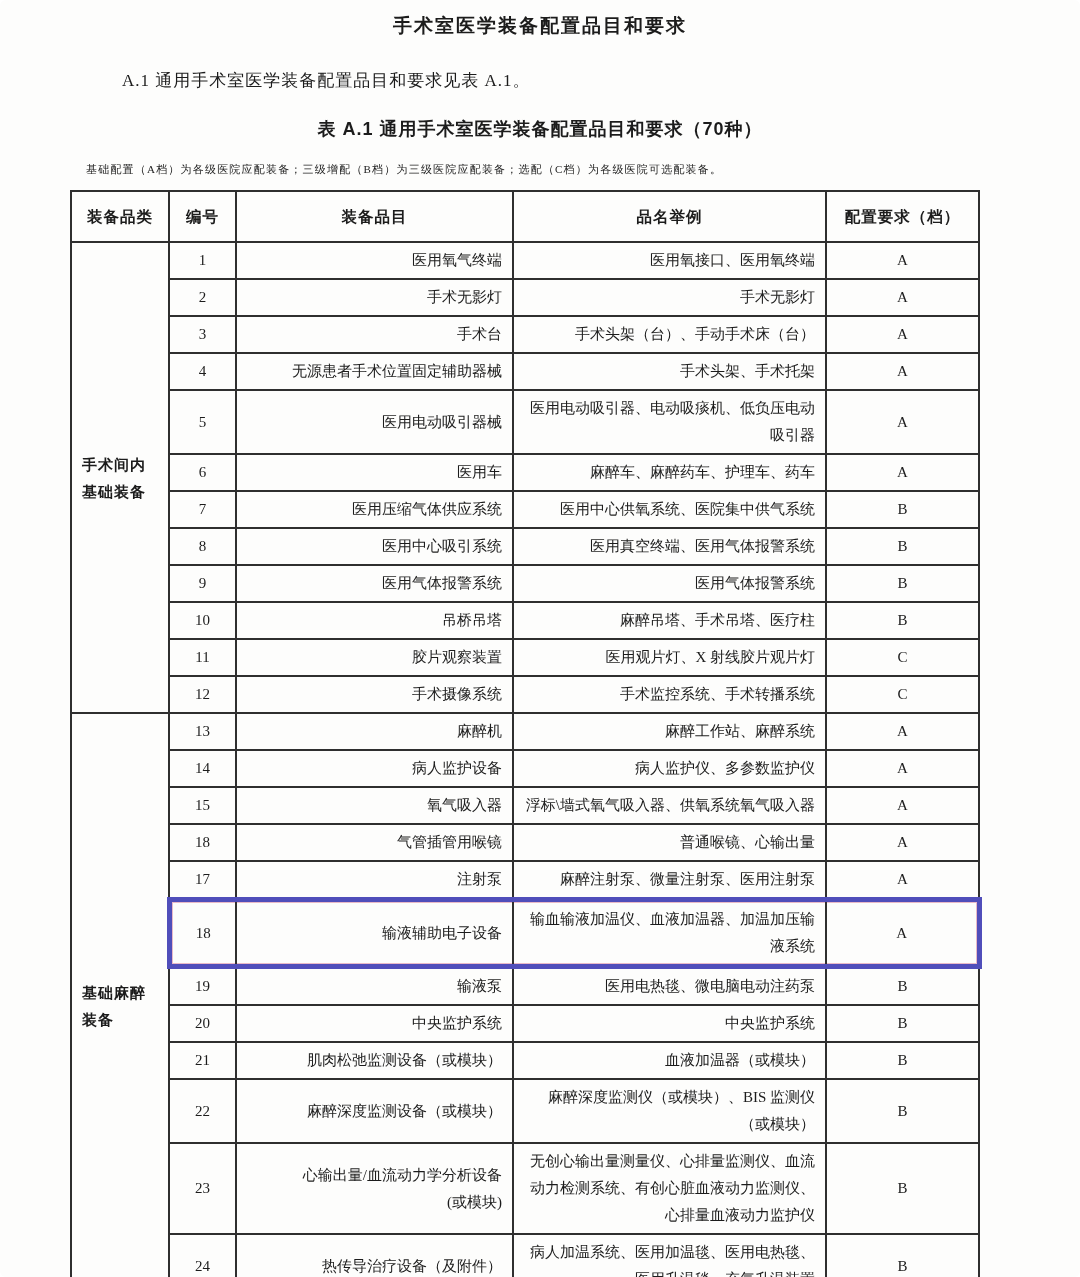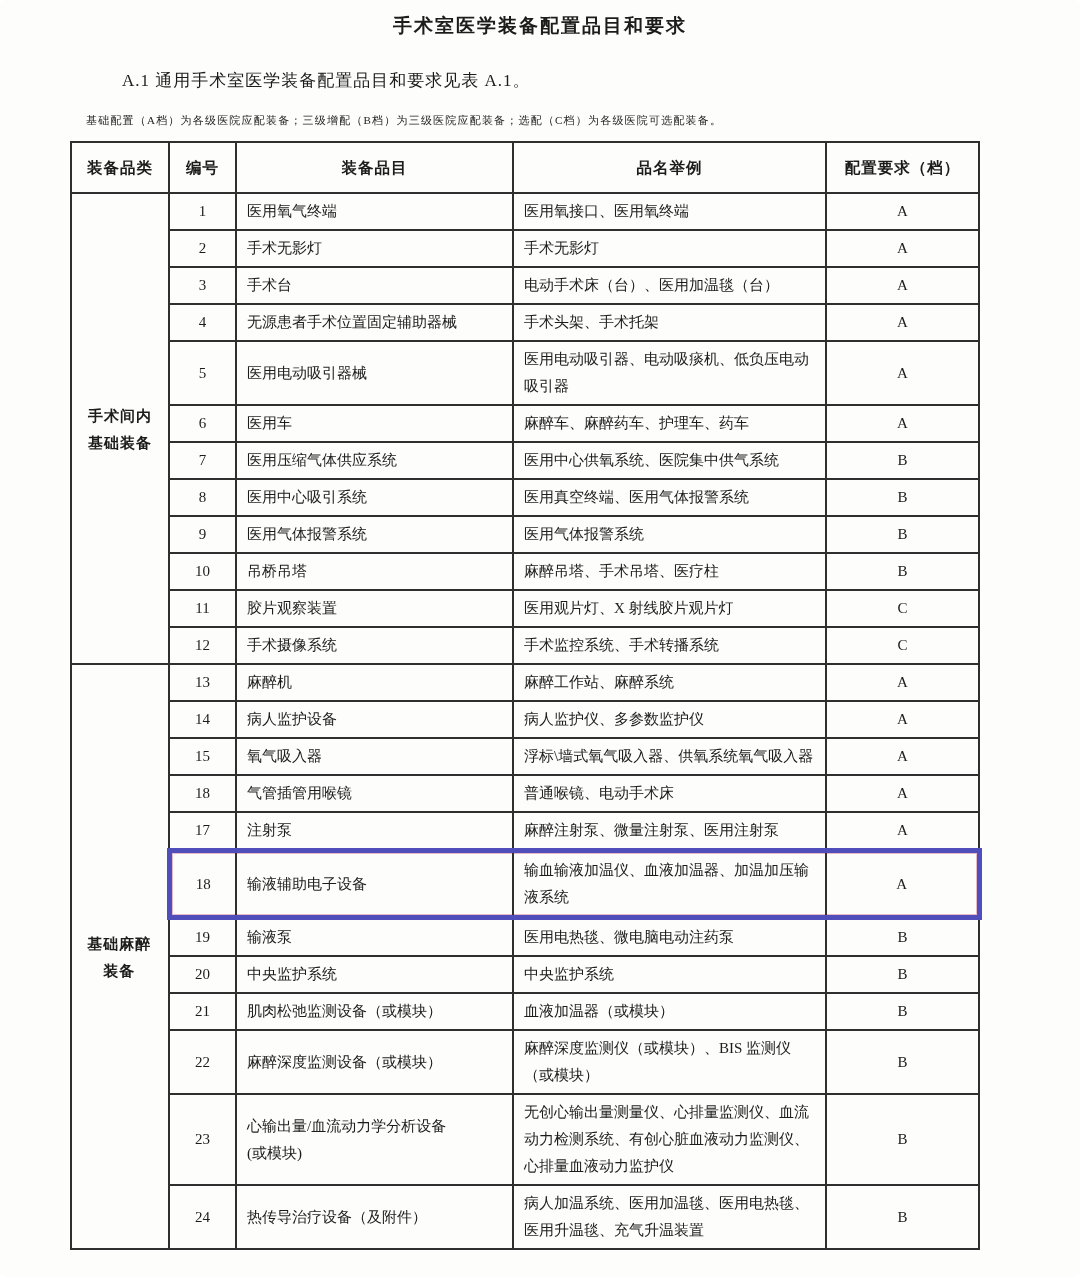--- a/index.html
+++ b/index.html
@@ -69,29 +69,29 @@
     font-weight:bold;
     font-size:15.5px;
     text-align:center;
     padding:11px 12px;
     letter-spacing:1px;
   }
   td.category{
     font-family:"Liberation Sans","DejaVu Sans",sans-serif;
     font-weight:bold;
     font-size:15.5px;
-    text-align:center;
+    text-align:left;
     white-space:pre-line;
     letter-spacing:1px;
     padding:4px 4px;
   }
   td.no{ text-align:center; padding:4px 2px; }
   td.grade{ text-align:center; padding:4px 2px; }
-  td.item{ text-align:left; white-space:pre-line; }
-  td.examples{ text-align:left; }
+  td.item{ text-align:right; white-space:pre-line; }
+  td.examples{ text-align:right; }
   
   tr.hl td{
     border-top:5px solid var(--highlight-border);
     border-bottom:5px solid var(--highlight-border);
     box-shadow:inset 0 1px 0 var(--highlight-inner), inset 0 -1px 0 var(--highlight-inner);
   }
   tr.hl td.no{
     border-left:5px solid var(--highlight-border);
     box-shadow:inset 0 1px 0 var(--highlight-inner), inset 0 -1px 0 var(--highlight-inner), inset 1px 0 0 var(--highlight-inner);
   }
@@ -99,20 +99,21 @@
     border-right:5px solid var(--highlight-border);
     box-shadow:inset 0 1px 0 var(--highlight-inner), inset 0 -1px 0 var(--highlight-inner), inset -1px 0 0 var(--highlight-inner);
   }
 </style>
 </head>
 <body>
 
 <div class="page">
   <h1 class="doc-title">手术室医学装备配置品目和要求</h1>
   <p class="intro">A.1 通用手术室医学装备配置品目和要求见表 A.1。</p>
+  <h2 class="table-caption">表 A.1  通用手术室医学装备配置品目和要求（70种）</h2>
   <p class="note">基础配置（A档）为各级医院应配装备；三级增配（B档）为三级医院应配装备；选配（C档）为各级医院可选配装备。</p>
 
   <table class="equip">
     <colgroup>
       <col style="width:98px">
       <col style="width:67px">
       <col style="width:277px">
       <col style="width:313px">
       <col style="width:153px">
     </colgroup>
@@ -136,21 +137,21 @@
         </tr>
         <tr>
           <td class="no">2</td>
           <td class="item">手术无影灯</td>
           <td class="examples">手术无影灯</td>
           <td class="grade">A</td>
         </tr>
         <tr>
           <td class="no">3</td>
           <td class="item">手术台</td>
-          <td class="examples">电动手术床（台）、医用加温毯（台）</td>
+          <td class="examples">手术头架（台）、手动手术床（台）</td>
           <td class="grade">A</td>
         </tr>
         <tr>
           <td class="no">4</td>
           <td class="item">无源患者手术位置固定辅助器械</td>
           <td class="examples">手术头架、手术托架</td>
           <td class="grade">A</td>
         </tr>
         <tr>
           <td class="no">5</td>
@@ -216,21 +217,21 @@
         </tr>
         <tr>
           <td class="no">15</td>
           <td class="item">氧气吸入器</td>
           <td class="examples">浮标\墙式氧气吸入器、供氧系统氧气吸入器</td>
           <td class="grade">A</td>
         </tr>
         <tr>
           <td class="no">18</td>
           <td class="item">气管插管用喉镜</td>
-          <td class="examples">普通喉镜、电动手术床</td>
+          <td class="examples">普通喉镜、心输出量</td>
           <td class="grade">A</td>
         </tr>
         <tr>
           <td class="no">17</td>
           <td class="item">注射泵</td>
           <td class="examples">麻醉注射泵、微量注射泵、医用注射泵</td>
           <td class="grade">A</td>
         </tr>
         <tr class="hl">
           <td class="no">18</td>

